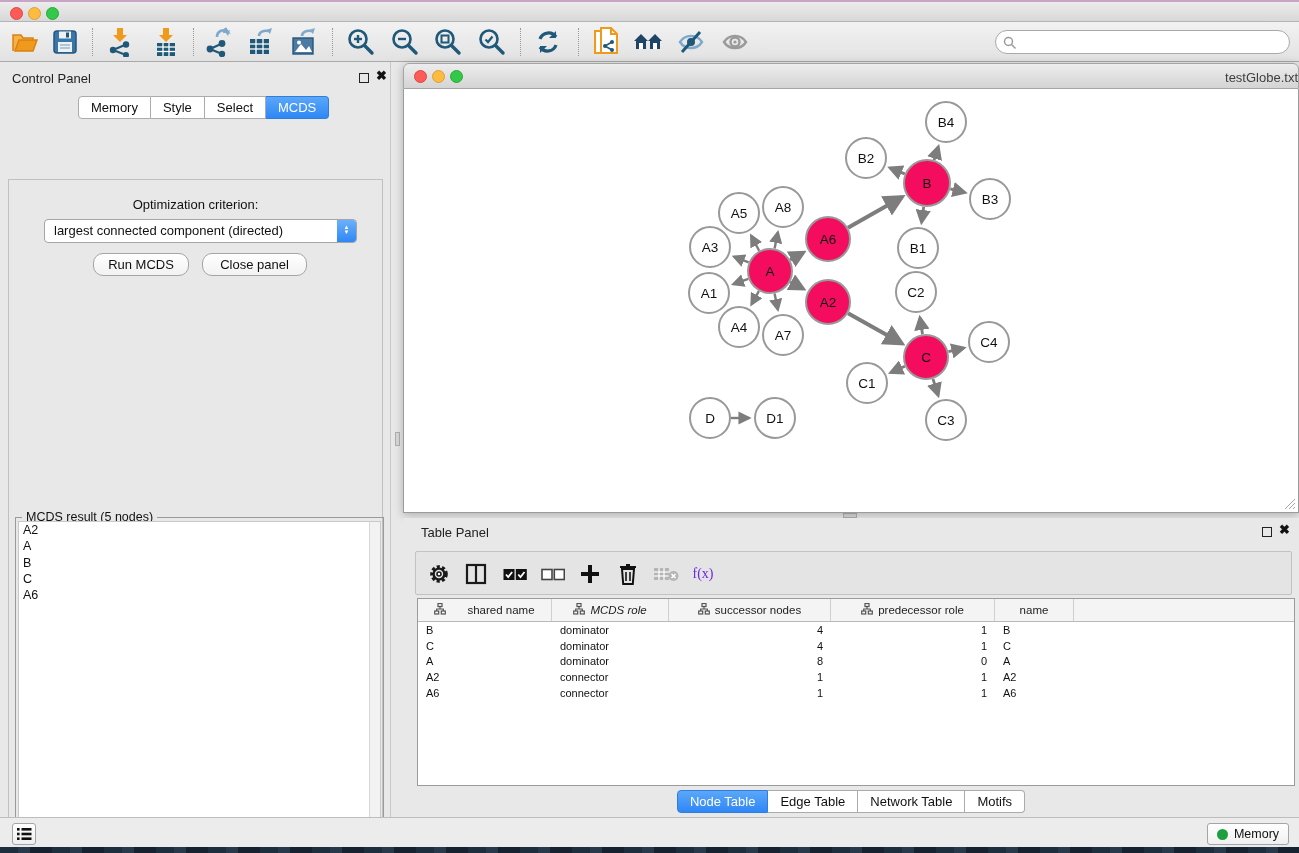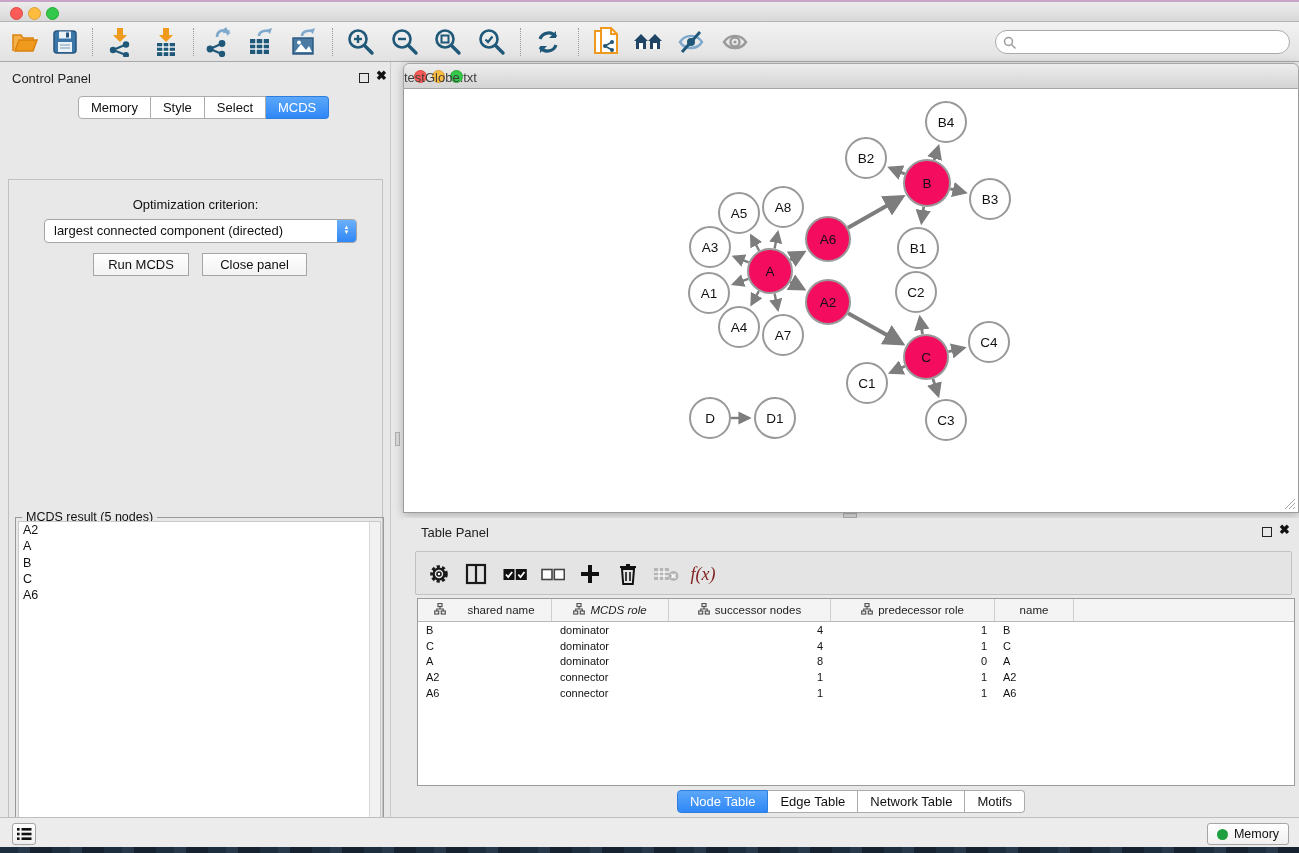--- a/index.html
+++ b/index.html
@@ -43,51 +43,51 @@
   #cp-content { left:8px; top:117px; width:375px; height:686px;
     border:1px solid #c0c0c0; background:#e8e8e8; }
   #opt-label { left:0; right:0; top:17px; text-align:center; font-size:13px; color:#111; }
   #opt-select { left:35px; top:39px; width:313px; height:24px; background:#fff;
     border:1px solid #a5a5a5; border-radius:4px; font-size:13px; color:#111;
     line-height:22px; padding-left:9px; }
   #opt-select .stepper { position:absolute; right:0; top:0; width:19px; height:22px;
     background:linear-gradient(#6cb0fb,#2f87f6); border-radius:0 3px 3px 0;
     color:#fff; font-size:6px; text-align:center; line-height:5px; padding-top:5px; }
   .btn { position:absolute; height:23px; background:linear-gradient(#ffffff,#f2f2f2);
-    border:1px solid #a5a5a5; border-radius:0; font-size:13px; color:#111;
+    border:1px solid #a5a5a5; border-radius:10px; font-size:13px; color:#111;
     text-align:center; line-height:21px; }
   #mcds-fieldset { left:6px; top:337px; width:369px; height:343px;
     border:1px solid #9a9a9a; }
   #mcds-legend { position:absolute; left:6px; top:-8px; background:#e8e8e8;
     padding:0 4px; font-size:12.5px; color:#111; }
   #mcds-list { position:absolute; left:2px; top:3px; right:2px; bottom:2px;
     background:#fff; border:1px solid #c9c9c9; }
   #mcds-scroll { position:absolute; right:0; top:0; bottom:0; width:11px;
     background:#f2f2f2; border-left:1px solid #d8d8d8; }
   .mcds-item { font-size:12.5px; color:#111; line-height:16.3px; padding-left:4px; }
 
   
   #net-window { left:403px; top:63px; width:896px; height:450px;
     border-radius:6px 6px 0 0; box-shadow:0 2px 10px rgba(0,0,0,0.25); }
   #net-titlebar { position:absolute; left:0; top:0; right:0; height:26px;
     background:linear-gradient(#ededed,#d4d4d4); border:1px solid #a5a5a5;
     border-radius:6px 6px 0 0; }
-  #net-titlebar .title { position:absolute; top:6px; left:0; right:0; text-align:left;
+  #net-titlebar .title { position:absolute; top:6px; left:0; right:0; text-align:right;
     font-size:13px; color:#3e3e3e; }
   #net-canvas { position:absolute; left:0; top:26px; width:896px; height:424px;
     background:#fff; border:1px solid #9b9b9b; border-top:none; }
   #resize-grip { position:absolute; right:3px; bottom:3px; width:12px; height:12px; }
 
   
   #table-panel { left:403px; top:518px; width:896px; height:299px; background:#e8e8e8; }
   #tp-toolbar { position:absolute; left:12px; top:33px; width:877px; height:44px;
     background:#e4e4e4; border:1px solid #c2c2c2; border-radius:2px; }
   .tpicon { position:absolute; top:8px; width:30px; height:28px; display:flex;
     align-items:center; justify-content:center; }
-  .fx { font-family:"Liberation Serif", serif; font-style:italic; font-size:18px; color:#7f1d1d; }
+  .fx { font-family:"Liberation Serif", serif; font-size:14px; color:#6d28d9; }
   #node-table { position:absolute; left:14px; top:80px; width:878px; height:188px;
     background:#fff; border:1px solid #9b9b9b; overflow:hidden; }
   #nt-header { display:flex; height:23px; background:#f4f4f4; border-bottom:1px solid #b9b9b9; }
   .nt-hcell { display:flex; align-items:center; justify-content:center; gap:5px;
     font-size:11.5px; color:#222; border-right:1px solid #cfcfcf; height:100%; }
   .nt-row { display:flex; height:15.8px; align-items:center; }
   .nt-cell { font-size:11px; color:#111; padding:0 8px; }
   #tp-tabs { position:absolute; left:0; right:0; top:272px; display:flex; justify-content:center; }
 
   

